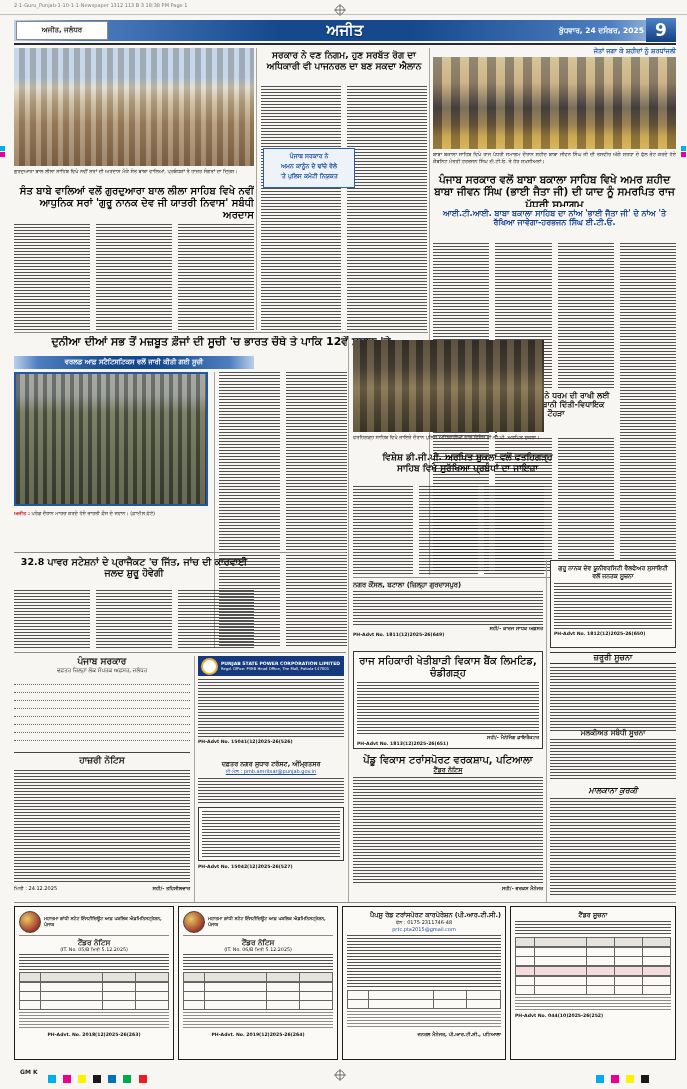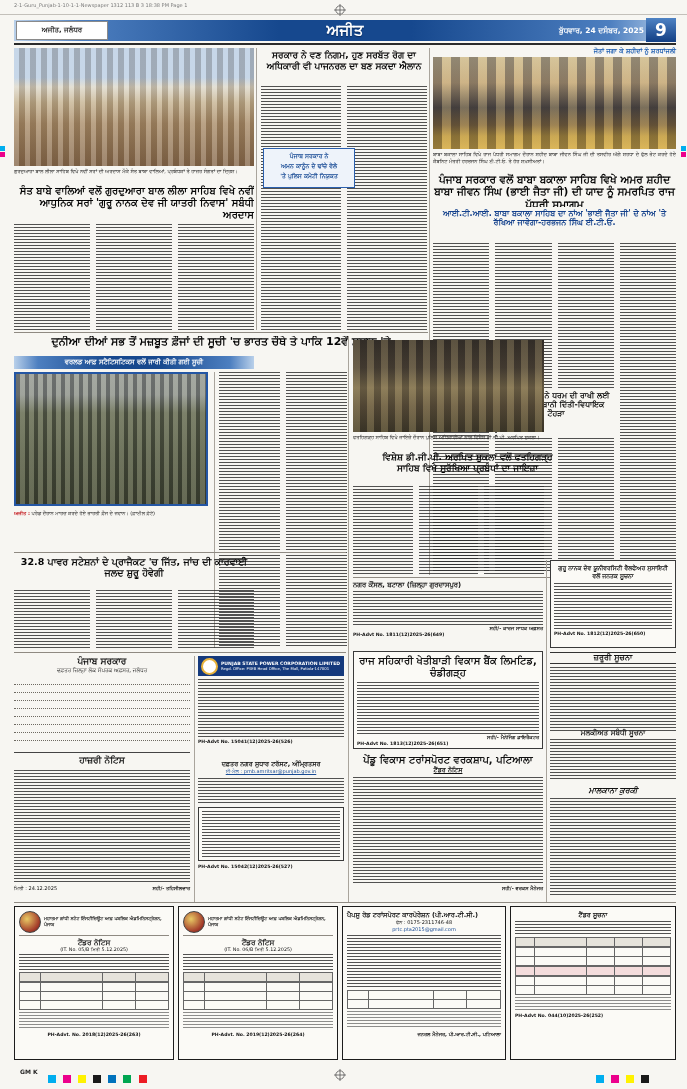--- a/index.html
+++ b/index.html
@@ -285,21 +285,21 @@
         <i></i>
         <i></i>
         <i></i>
         <i></i>
       </div>
     <div class="tx tx-l" style="height:18px;margin:2px 0;"></div>
     <div class="ph-line" style="text-align:center;">PH-Advt. No. 2019(12)2025-26(264)</div>
   </div>
 
   <div class="abs tbox" style="left:342px;top:906px;width:164px;height:154px;">
-    <div style="font-size:6.6px;font-weight:bold;text-align:left;">ਪੈਪਸੂ ਰੋਡ ਟਰਾਂਸਪੋਰਟ ਕਾਰਪੋਰੇਸ਼ਨ (ਪੀ.ਆਰ.ਟੀ.ਸੀ.)</div>
+    <div style="font-size:6.6px;font-weight:bold;text-align:right;">ਪੈਪਸੂ ਰੋਡ ਟਰਾਂਸਪੋਰਟ ਕਾਰਪੋਰੇਸ਼ਨ (ਪੀ.ਆਰ.ਟੀ.ਸੀ.)</div>
     <div style="font-size:5px;text-align:center;">ਫੋਨ : 0175-2311746-48</div>
     <div style="font-size:5px;text-align:center;color:#1b4d96;">prtc.pta2015@gmail.com</div>
     <div class="tx" style="height:52px;margin:3px 0;"></div>
     <div class="grid4">
         <i></i>
         <i></i>
         <i></i>
         <i></i>
         <i></i>
         <i></i>

